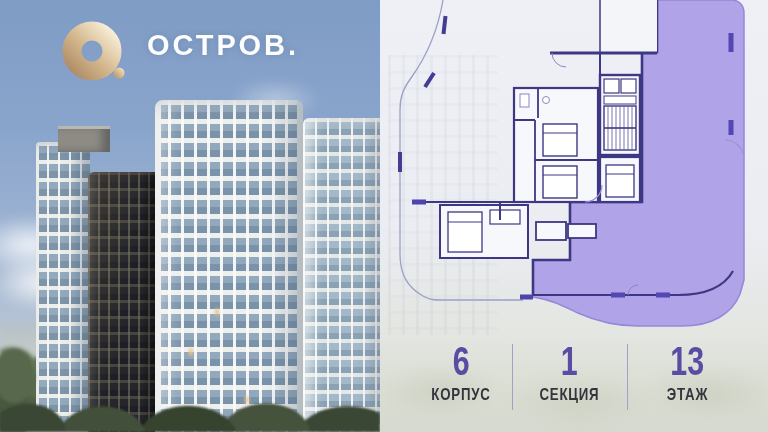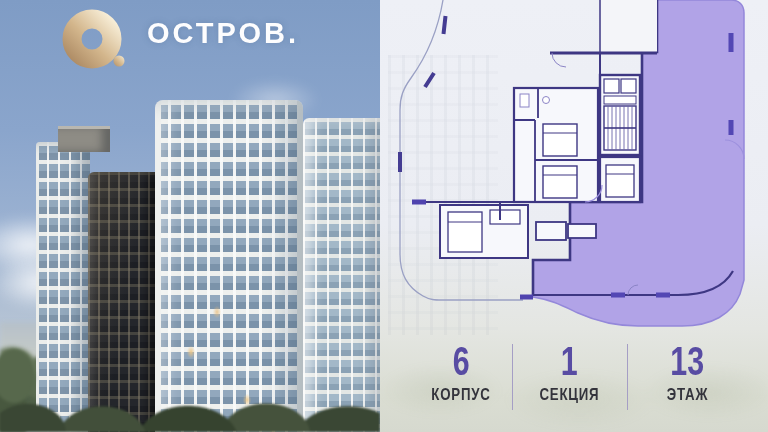--- a/index.html
+++ b/index.html
@@ -54,21 +54,21 @@
       radial-gradient(72px 52px at 102px 62px,#424f3a 0 60%,transparent 62%),
       radial-gradient(82px 56px at 188px 64px,#36432f 0 60%,transparent 62%),
       radial-gradient(72px 50px at 266px 58px,#45523c 0 60%,transparent 62%),
       radial-gradient(84px 52px at 348px 62px,#3a4734 0 60%,transparent 62%);}
   .tree-tall{position:absolute;left:-8px;bottom:0;width:60px;height:96px;filter:blur(1.5px);
     background:
       radial-gradient(34px 44px at 22px 40px,#57684c 0 60%,transparent 62%),
       radial-gradient(38px 48px at 14px 80px,#48583f 0 60%,transparent 62%);}
 
   
-  .logo{position:absolute;left:55px;top:4px;display:flex;align-items:flex-start;gap:14px;z-index:5;}
+  .logo{position:absolute;left:55px;top:16px;display:flex;align-items:flex-start;gap:14px;z-index:5;}
   .logo-text{margin-top:13px;font-size:29px;font-weight:bold;color:#fdfdfe;letter-spacing:3px;
     text-shadow:0 0 6px rgba(70,100,140,.35);}
 
   
   .panel{position:absolute;left:380px;top:0;width:388px;height:432px;
     background:linear-gradient(180deg,#eef0f6 0%,#ebedf3 52%,#e4e6e2 76%,#daddd2 92%,#d6d9cf 100%);}
   .panel::before{content:"";position:absolute;left:8px;top:55px;width:110px;height:280px;opacity:.5;
     background:repeating-linear-gradient(90deg,rgba(150,160,175,.18) 0 3px,rgba(255,255,255,0) 3px 14px),
                repeating-linear-gradient(180deg,rgba(150,160,175,.10) 0 3px,rgba(255,255,255,0) 3px 16px);}
   .panel::after{content:"";position:absolute;left:0;top:330px;width:388px;height:102px;opacity:.55;filter:blur(3px);

